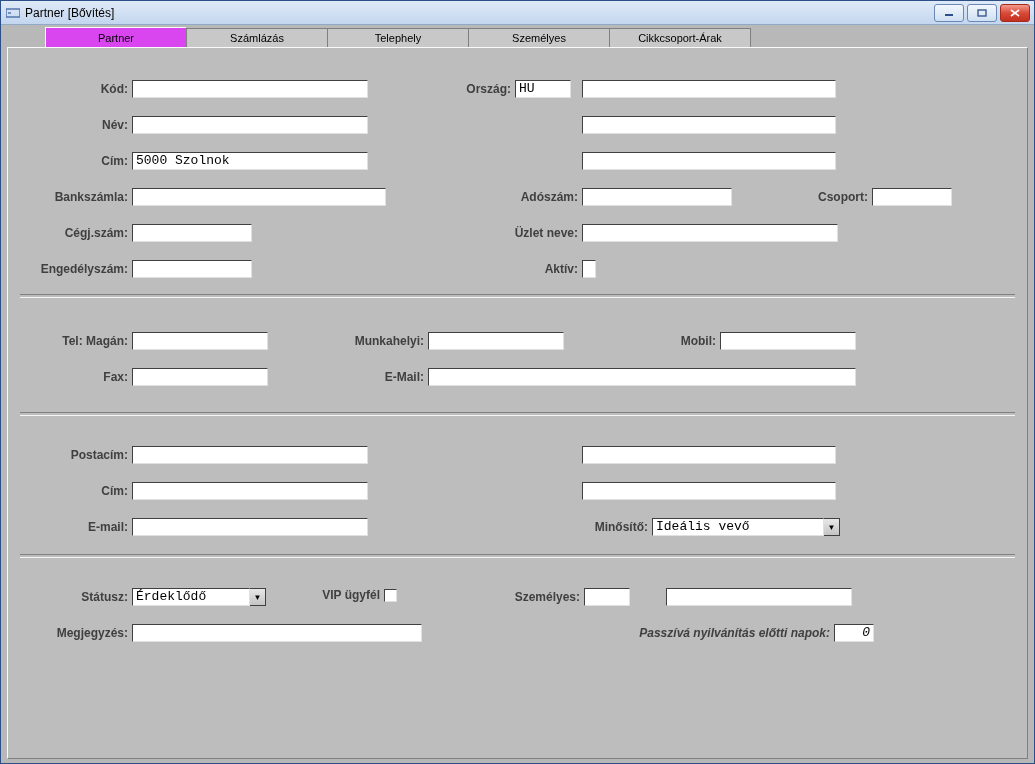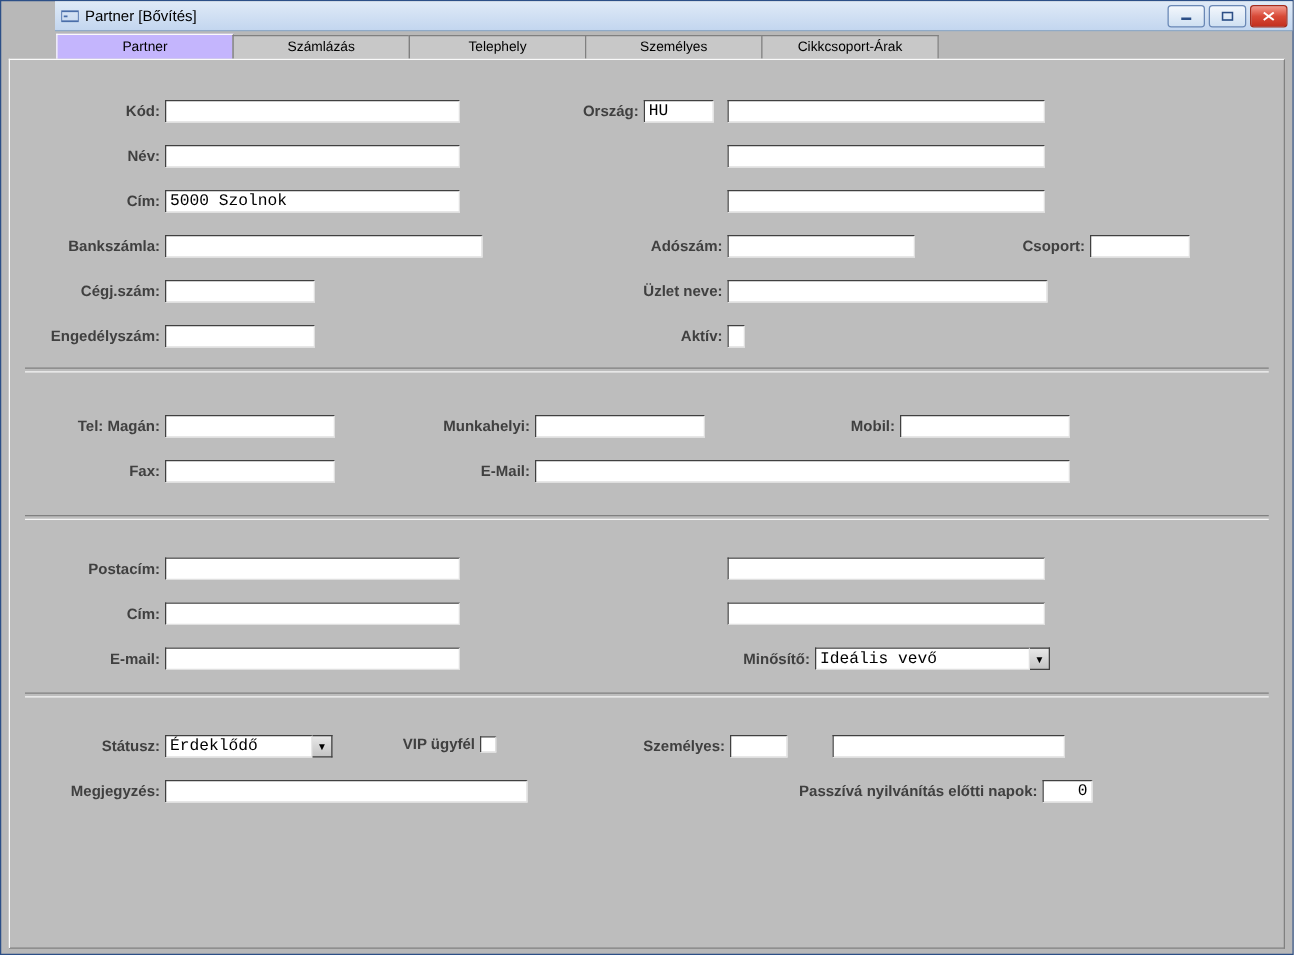--- a/index.html
+++ b/index.html
@@ -24,21 +24,20 @@
   }
   
   .titlebar {
     height: 24px;
     background: linear-gradient(to bottom, #dfeaf7 0%, #c3d6ef 100%);
     border-bottom: 1px solid #8faac7;
     display: flex;
     align-items: center;
     padding: 0 4px;
     box-sizing: border-box;
-    margin-left: 43px;
   }
   .title-icon {
     width: 16px;
     height: 16px;
     margin-right: 4px;
     display: inline-flex;
     align-items: center;
     justify-content: center;
     color: #4a6ea9;
   }
@@ -85,21 +84,21 @@
     line-height: 18px;
     text-align: center;
     background: #c8c8c8;
     border: 1px solid #808080;
     border-bottom: none;
     margin-right: -1px;
     font-size: 11px;
     position: relative;
   }
   .tab.active {
-    background: #c4b5fd;
+    background: #d946ef;
     height: 20px;
     line-height: 20px;
     top: 1px;
     border-color: #fafafa #707070 #bdbdbd #fafafa;
   }
   
   .panel {
     flex: 1;
     border: 1px solid #808080;
     border-top-color: #fafafa;
@@ -392,21 +391,21 @@
         </div>
         <div class="row" style="left:658px; top:540px;">
           <div class="field" style="width:186px;"></div>
         </div>
 
         <div class="row" style="left:0; top:576px;">
           <div class="lbl" style="width:120px;">Megjegyzés:</div>
           <div class="field" style="width:290px;"></div>
         </div>
 
-        <div class="row" style="left:560px; top:576px;">
+        <div class="row" style="left:560px; top:576px;font-style:italic;">
           <div class="lbl" style="width:262px;">Passzívá nyilvánítás előtti napok:</div>
           <div class="field" style="width:40px; text-align:right;">0</div>
         </div>
 
       </div>
     </div>
 
 
   </div>
 

